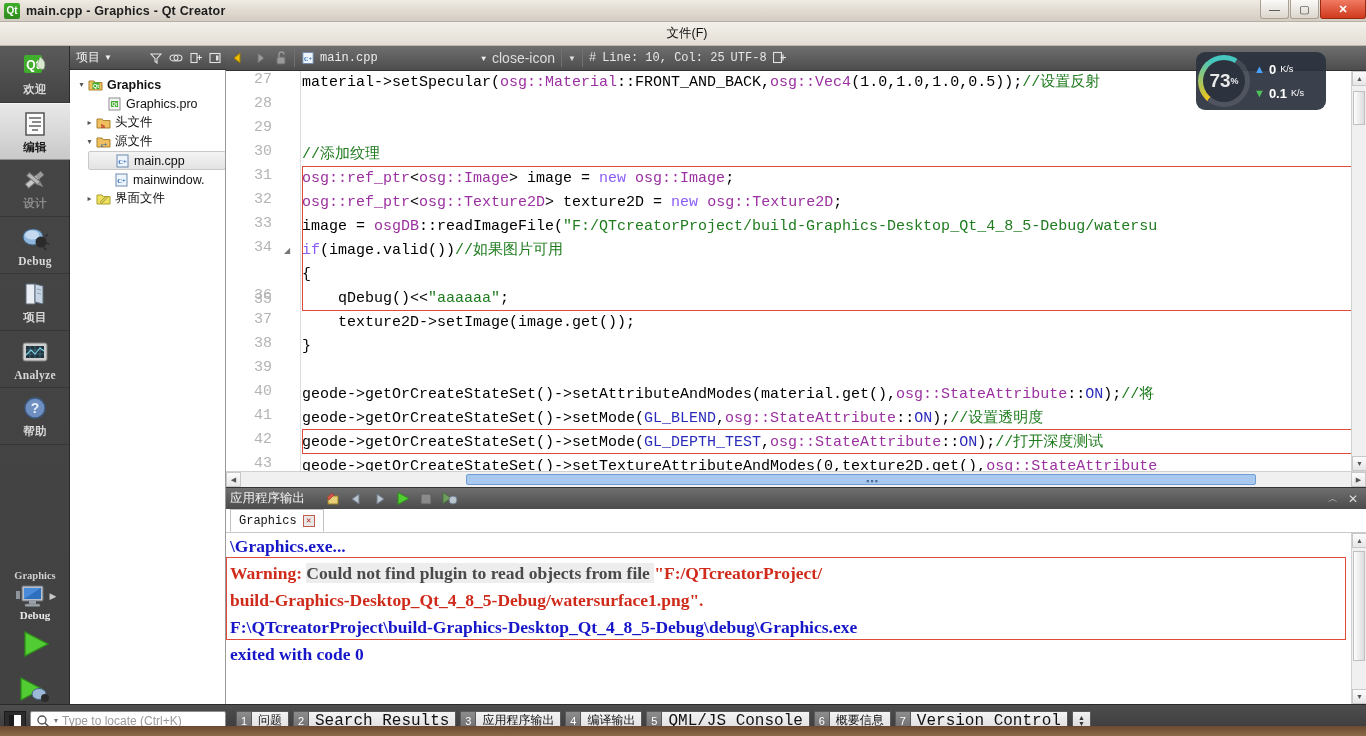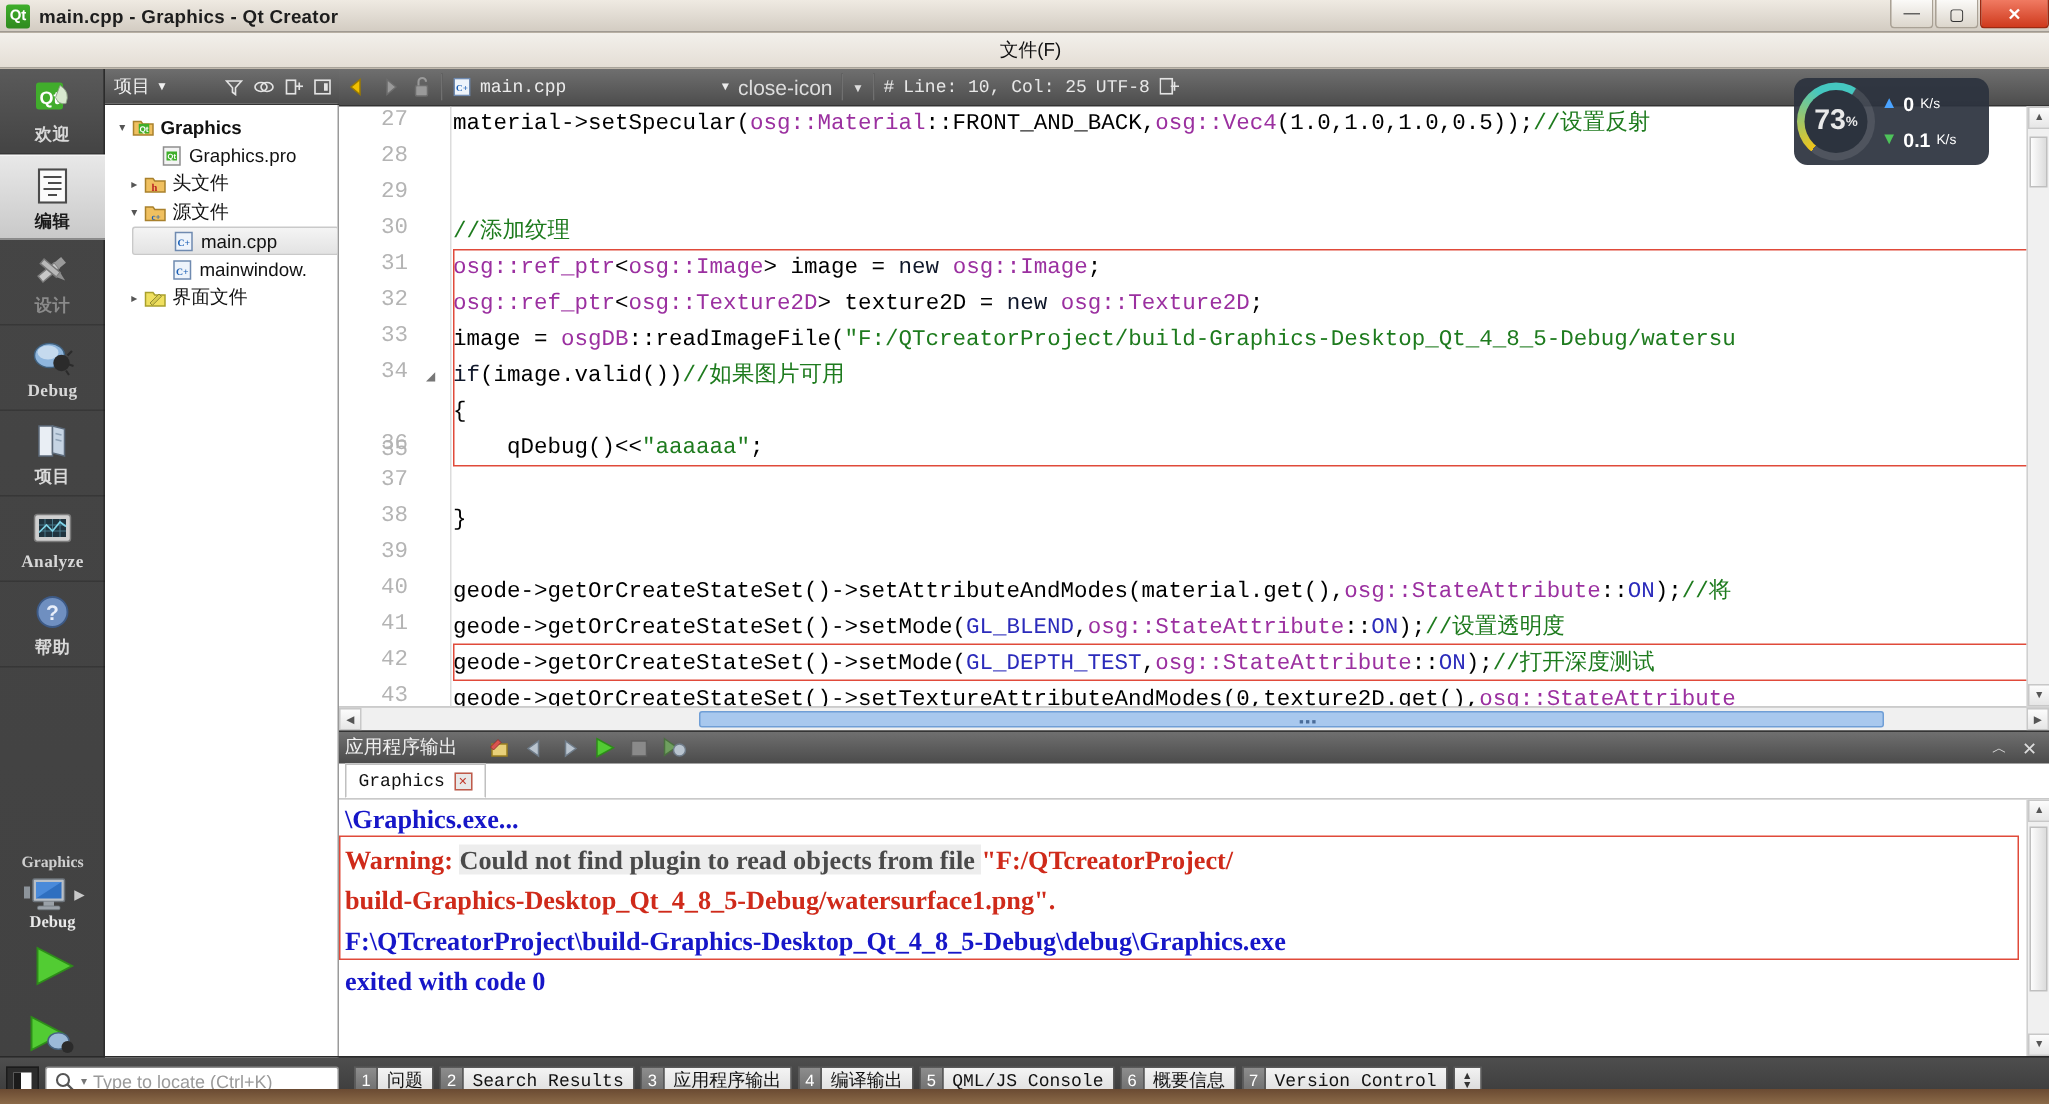--- a/index.html
+++ b/index.html
@@ -125,21 +125,21 @@
   .codearea{ position:absolute; left:0; top:0; width:1140px; height:390px; }
   .cl{ height:24px; line-height:24px; white-space:pre; font-family:"Liberation Mono", monospace; font-size:15px; }
   .lnum{
     position:absolute; left:0; width:46px; text-align:right;
     color:#b4b4b4; font-family:"Liberation Mono", monospace; font-size:15px;
   }
   .fold{ position:absolute; left:56px; width:10px; text-align:center; color:#777; font-size:8px; }
   .ctext{ position:absolute; left:76px; }
   .vbar{ position:absolute; left:74px; width:1px; background:#dcdcdc; }
   
-  .k   { color:#0f172a; }          
+  .k   { color:#8b5cf6; }          
   .typ { color:#9b30a0; }          
   .cmt { color:#1e7b1e; }          
   .str { color:#1e7b1e; }
   .pre { color:#2b2bbb; }
   .pln { color:#000000; }
   .redbox{
     position:absolute; border:1px solid #e04a3a; pointer-events:none;
   }
 
   
@@ -235,21 +235,21 @@
     display:flex;align-items:center; gap:4px; padding-left:5px;
     font-size:12px; color:#9a9a9a;
   }
   .pane-btn{ display:flex; align-items:center; gap:0px; }
   .pane-num{
     background:linear-gradient(#8d8d8d,#6d6d6d); color:#fff; font-size:11px;
     width:15px; height:19px; display:flex;align-items:center;justify-content:center;
     border:1px solid #5a5a5a; border-right:none;
   }
   .pane-lbl{
-    background:linear-gradient(#f4f4f4,#dedede); color:#111; font-size:12px;
+    background:linear-gradient(#f4f4f4,#dedede); color:#111; font-size:16px;
     height:19px; display:flex; align-items:center; padding:0 6px;
     border:1px solid #5a5a5a;
     font-family:"Liberation Mono", monospace;
   }
   .pane-lbl.cn{ font-family:"Liberation Sans", sans-serif; font-size:12px; }
   .spin{
     width:19px;height:19px;background:linear-gradient(#f2f2f2,#d8d8d8);
     border:1px solid #5a5a5a; display:flex;flex-direction:column;
     align-items:center;justify-content:center;font-size:7px;color:#333;line-height:6px;
   }
@@ -642,20 +642,21 @@
         <div class="lnum" style="top: 144px;">33</div>
         <div class="cl ctext" style="top: 144px;"><span class="pln">image = </span><span class="typ">osgDB</span><span class="pln">::readImageFile(</span><span class="str">"F:/QTcreatorProject/build-Graphics-Desktop_Qt_4_8_5-Debug/watersu</span></div>
         <div class="lnum" style="top: 168px;">34</div>
         <div class="fold" style="top: 168px; line-height: 24px;">◢</div>
         <div class="cl ctext" style="top: 168px;"><span class="k">if</span><span class="pln">(image.valid())</span><span class="cmt">//如果图片可用</span></div>
         <div class="lnum" style="top: 192px; margin-top: 28px;">35</div>
         <div class="cl ctext" style="top: 192px;"><span class="pln">{</span></div>
         <div class="lnum" style="top: 216px;">36</div>
         <div class="cl ctext" style="top: 216px;"><span class="pln">    qDebug()&lt;&lt;</span><span class="str">"aaaaaa"</span><span class="pln">;</span></div>
         <div class="lnum" style="top: 240px;">37</div>
+        <div class="cl ctext" style="top: 240px;"><span class="pln">    texture2D-&gt;setImage(image.get());</span></div>
         <div class="lnum" style="top: 264px;">38</div>
         <div class="cl ctext" style="top: 264px;"><span class="pln">}</span></div>
         <div class="lnum" style="top: 288px;">39</div>
         <div class="cl ctext" style="top: 288px;"></div>
         <div class="lnum" style="top: 312px;">40</div>
         <div class="cl ctext" style="top: 312px;"><span class="pln">geode-&gt;getOrCreateStateSet()-&gt;setAttributeAndModes(material.get(),</span><span class="typ">osg::StateAttribute</span><span class="pln">::</span><span class="pre">ON</span><span class="pln">);</span><span class="cmt">//将</span></div>
         <div class="lnum" style="top: 336px;">41</div>
         <div class="cl ctext" style="top: 336px;"><span class="pln">geode-&gt;getOrCreateStateSet()-&gt;setMode(</span><span class="pre">GL_BLEND</span><span class="pln">,</span><span class="typ">osg::StateAttribute</span><span class="pln">::</span><span class="pre">ON</span><span class="pln">);</span><span class="cmt">//设置透明度</span></div>
         <div class="lnum" style="top: 360px;">42</div>
         <div class="cl ctext" style="top: 360px;"><span class="pln">geode-&gt;getOrCreateStateSet()-&gt;setMode(</span><span class="pre">GL_DEPTH_TEST</span><span class="pln">,</span><span class="typ">osg::StateAttribute</span><span class="pln">::</span><span class="pre">ON</span><span class="pln">);</span><span class="cmt">//打开深度测试</span></div>

